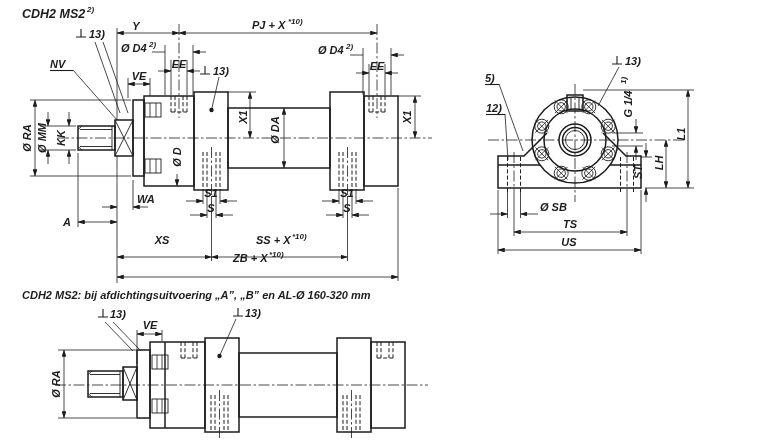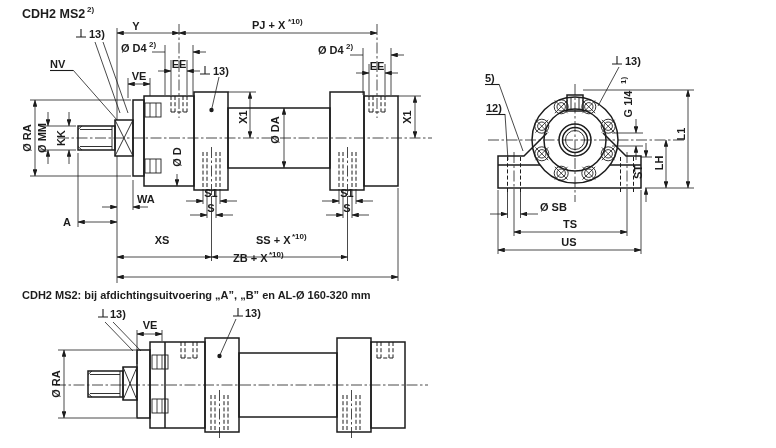--- a/index.html
+++ b/index.html
@@ -1,16 +1,16 @@
 <!DOCTYPE html>
 <html><head>
 <meta charset="utf-8">
 <style>
   html,body{margin:0;padding:0;background:#ffffff;}
-  .canvas{position:relative;width:776px;height:448px;background:#fff;overflow:hidden;}
+  .canvas{position:relative;width:776px;height:448px;background:#fff;overflow:hidden;font-style:italic;}
   svg{position:absolute;left:0;top:0;}
   svg text{font-family:"Liberation Sans",sans-serif;font-weight:bold;font-size:11px;fill:#1c1c1c;}
   svg text.sup{font-size:8px;}
   svg text.ttl{font-size:12.5px;}
   .mid{text-anchor:middle;}
   .o{stroke:#1c1c1c;stroke-width:1.5;fill:none;}
   .o2{stroke:#1c1c1c;stroke-width:0.9;fill:none;}
   .t{stroke:#1c1c1c;stroke-width:0.8;fill:none;}
   .t2{stroke:#1c1c1c;stroke-width:1.1;fill:none;}
   .d{stroke:#1c1c1c;stroke-width:1;fill:none;stroke-dasharray:4,2.2;}

